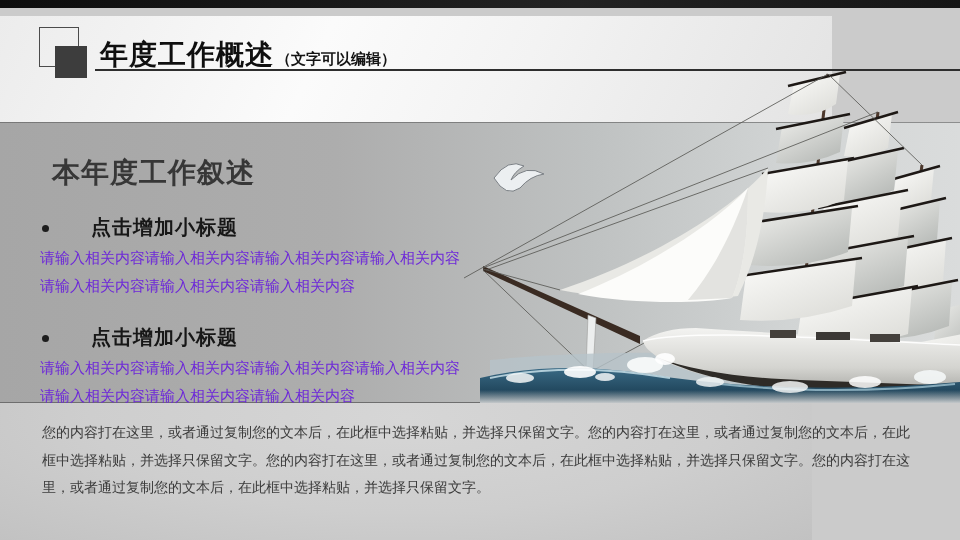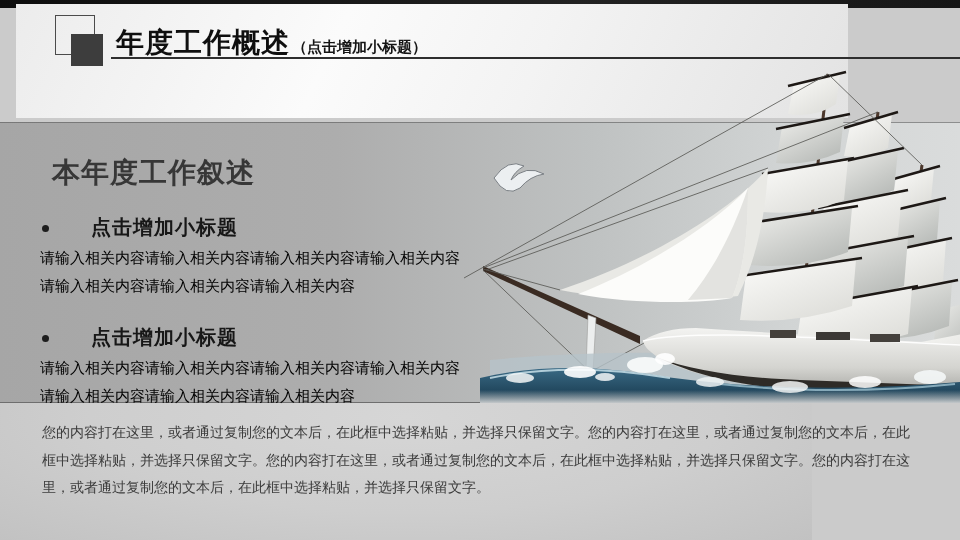--- a/index.html
+++ b/index.html
@@ -4,43 +4,43 @@
 <style>
   html,body{margin:0;padding:0;}
   body{font-family:"Liberation Sans","DejaVu Sans",sans-serif;background:#888;}
   .slide{position:relative;width:960px;height:540px;overflow:hidden;background:#cbcbcb;}
 
   
   .top-bar{position:absolute;left:0;top:0;width:960px;height:8px;
     background:linear-gradient(to right,#0d0d0d,#222 60%,#161616);}
 
   
-  .header{position:absolute;left:0;top:4px;width:832px;height:114px;
-    background:linear-gradient(115deg,#ececec 0%,#fbfbfb 38%,#f3f3f3 62%,#e3e3e3 100%);margin-left:16px;}
+  .header{position:absolute;left:0;top:16px;width:832px;height:114px;
+    background:linear-gradient(115deg,#ececec 0%,#fbfbfb 38%,#f3f3f3 62%,#e3e3e3 100%);}
   .sq-outline{position:absolute;left:39px;top:11px;width:38px;height:38px;
     border:1.5px solid #4b4b4b;background:transparent;}
   .sq-fill{position:absolute;left:55px;top:30px;width:32px;height:32px;background:#3d3d3d;}
   .title-row{position:absolute;left:100px;top:20px;display:flex;align-items:baseline;white-space:nowrap;}
   .title-row h1{margin:0;font-size:28px;font-weight:700;color:#0f0f0f;letter-spacing:1px;}
   .title-row .sub{font-size:15px;font-weight:700;color:#141414;padding-left:2px;}
   .title-underline{position:absolute;left:95px;top:53px;width:865px;height:2px;background:#2e2e2e;}
 
   
   .panel{position:absolute;left:0;top:122px;width:960px;height:281px;
     background:linear-gradient(to right,#a6a6a6,#adadad 35%,#bfc2c2 62%,#d1d4d4 82%,#dadcdc 100%);
     border-top:1px solid rgba(90,90,90,.6);border-bottom:1px solid #6e6e6e;box-sizing:border-box;}
 
   
   .content{position:absolute;left:40px;top:146px;width:446px;z-index:3;}
   .content h2{margin:12px;font-size:28px;line-height:30px;font-weight:700;color:#373737;letter-spacing:1px;}
   .sec-title{display:flex;align-items:center;margin-top:28px;gap:32px;}
   .sec2 .sec-title{margin-top:26px;}
   .bullet-dot{width:7px;height:7px;border-radius:50%;background:#1d1d1d;margin:2px 10px 0 2px;flex:0 0 auto;}
   .sec-title span.t{font-size:20px;line-height:22px;font-weight:700;color:#171717;letter-spacing:1px;}
-  .sec-body{margin-top:6px;width:426px;font-size:15px;line-height:28px;color:#000000;
+  .sec-body{margin-top:6px;width:426px;font-size:15px;line-height:28px;color:#6d28d9;
     word-break:break-all;text-align:left;}
 
   
   .ship-wrap{position:absolute;left:460px;top:60px;width:500px;height:343px;z-index:2;}
 
   
   .footer{position:absolute;left:0;top:403px;width:812px;height:137px;
     background:radial-gradient(ellipse at 50% 10%,#d6d6d6 0%,#cecece 55%,#c2c2c2 100%);}
   .footer p{position:absolute;left:42px;top:16px;width:872px;margin:0;
     font-size:14px;line-height:27.5px;color:#3b3b3b;word-break:break-all;}
@@ -50,21 +50,21 @@
 
 <div class="slide">
 
   <div class="top-bar"></div>
 
   <div class="header">
     <div class="sq-outline"></div>
     <div class="sq-fill"></div>
     <div class="title-row">
       <h1>年度工作概述</h1>
-      <span class="sub">（点击增加小标题）</span>
+      <span class="sub">（文字可以编辑）</span>
     </div>
     <div class="title-underline"></div>
   </div>
 
   <div class="panel"></div>
 
   <div class="content">
     <h2>本年度工作叙述</h2>
 
     <div class="sec sec1">

